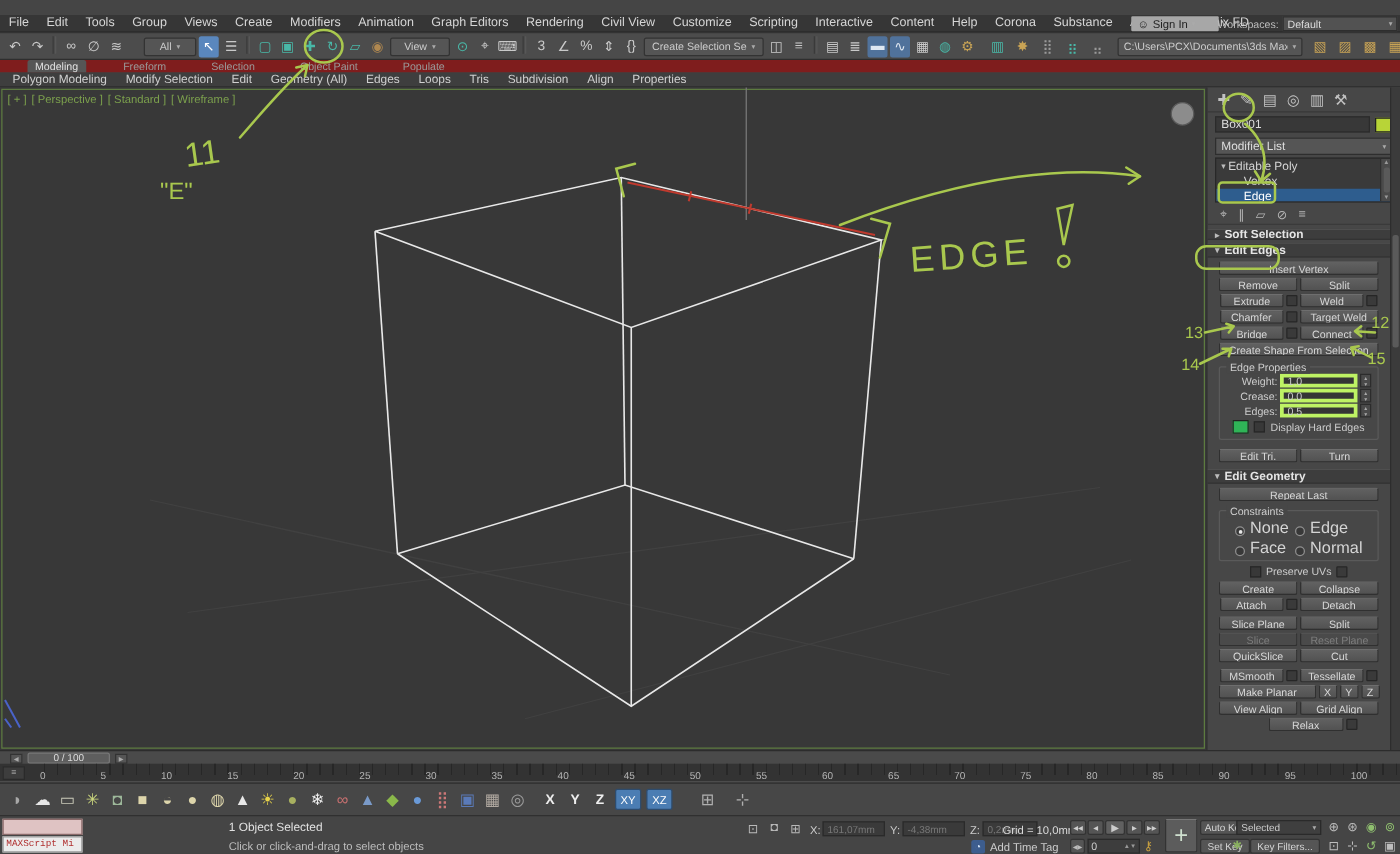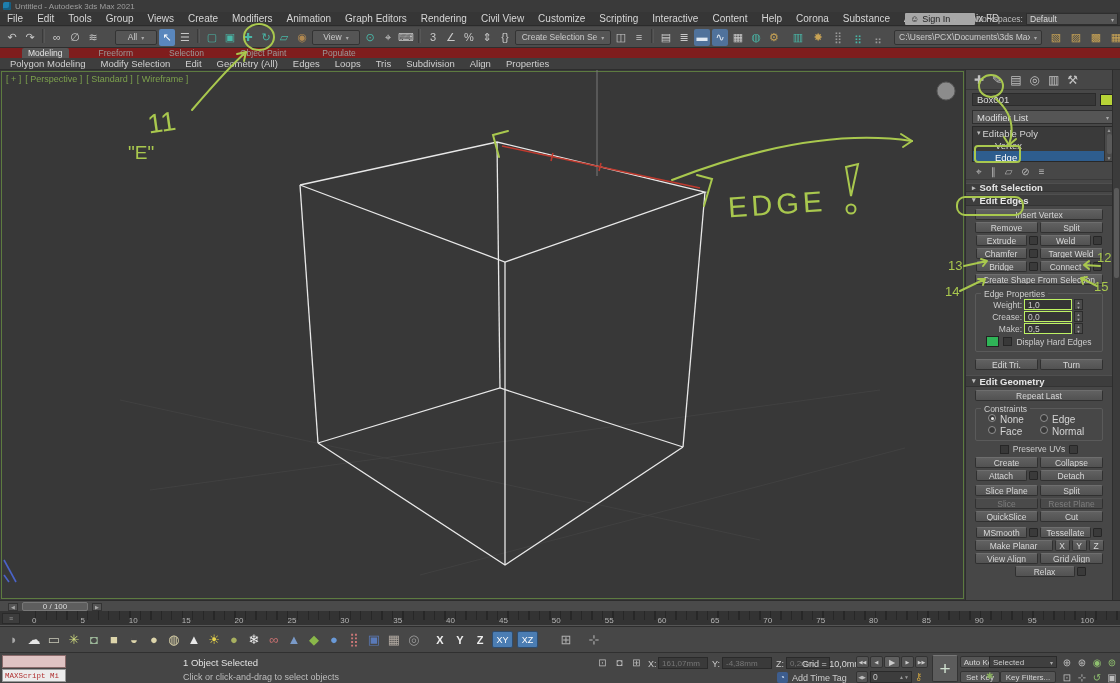--- a/index.html
+++ b/index.html
@@ -58,26 +58,26 @@
 .pbtn.w-halfc{width:51px}
 .pbtn.chk{width:9px;height:9px;background:#3a3a3a;border:1px solid #262626;border-radius:1px}
 .pbtn.w-66{width:78px}
 .pbtn.w-13{width:15px}
 .pbtn.w-relax{width:60px;margin-left:22px}
 .pbtn.dis{color:#7d7d7d;background:#4a4a4a;border-top-color:#565656}
 .groupbox{border:1px solid #5a5a5a;border-radius:2px;margin:5px 9px 3px 9px;position:relative;padding:4px 2px 2px 2px}
 .grouplabel{position:absolute;top:-5px;left:5px;background:#474747;padding:0 3px;font-size:8.5px;color:#cfcfcf}
 .spinrow{display:flex;align-items:center;gap:2px;margin:1px 2px}
 .spinlabel{width:42px;text-align:right;color:#ccc;font-size:8.5px}
-.spinfield{width:48px;height:11px;background:#353535;border:1px solid #bef264;color:#ccc;font-size:8.5px;display:flex;align-items:center;padding:0 3px}
+.spinfield{width:62px;height:11px;background:#353535;border:3px solid #bef264;color:#ccc;font-size:8.5px;display:flex;align-items:center;padding:0 3px}
 .spinner{width:9px;height:11px;display:flex;flex-direction:column;align-items:center;justify-content:center;font-size:4px;color:#aaa;background:#4a4a4a;border:1px solid #2c2c2c}
 .cbrow{display:flex;align-items:center;gap:4px;justify-content:center;margin:2px 0}
 .cb{width:9px;height:9px;background:#383838;border:1px solid #262626}
 .radio-grid{display:grid;grid-template-columns:1fr 1fr;gap:1px 2px;padding:1px 10px}
-.radio-item{display:flex;align-items:flex-start;gap:4px;color:#d5d5d5;font-size:10px}
+.radio-item{display:flex;align-items:flex-end;gap:4px;color:#d5d5d5;font-size:13px}
 .radio{width:8px;height:8px;border-radius:50%;border:1px solid #909090;background:#383838;position:relative}
 .radio.sel::after{content:"";position:absolute;inset:1.5px;border-radius:50%;background:#e8e8e8}
 #hardswatch{width:13px;height:11px;background:#2fb457;border:1px solid #222}
 #panelscroll{position:absolute;right:0;top:0;width:8px;height:100%;background:#3b3b3b;border-left:1px solid #2d2d2d}
 #panelscroll .thumb{position:absolute;top:118px;left:1px;width:5px;height:90px;background:#5a5a5a;border-radius:2px}
 
 #tslider{position:absolute;top:600px;left:0;width:100%;height:15px;background:#4a4a4a;border-top:1px solid #2c2c2c}
 #tthumb{position:absolute;left:22px;top:1px;width:66px;height:9px;background:#5e5e5e;border:1px solid #787878;border-radius:2px;display:flex;align-items:center;justify-content:center;font-size:8px;color:#ddd}
 .tarrow{position:absolute;top:2px;width:10px;height:8px;background:#555;border:1px solid #333;color:#aaa;font-size:5px;display:flex;align-items:center;justify-content:center}
 #ruler{position:absolute;top:611px;left:0;width:100%;height:15px;background:#333;border-bottom:1px solid #555;background-image:repeating-linear-gradient(90deg,#272727 0 1px,transparent 1px 10.5px);background-position:35px 0;background-size:100% 9px;background-repeat:no-repeat}
@@ -115,24 +115,20 @@
 #navgrid{position:absolute;left:1060px;top:2px;display:grid;grid-template-columns:repeat(4,14px);grid-auto-rows:14px;gap:1px}
 .navicon{display:flex;align-items:center;justify-content:center;font-size:10px;color:#bdbdbd}
 
 #overlay{position:absolute;inset:0;width:1120px;height:683px;pointer-events:none;z-index:40}
 </style>
 </head>
 <body>
 
 <div id="app">
 
-  <div id="titlebar">
-    <span id="applogo"></span>
-    <span>Untitled - Autodesk 3ds Max 2021</span>
-  </div>
 
   <div id="menubar">
       <span class="menu-item">File</span>
       <span class="menu-item">Edit</span>
       <span class="menu-item">Tools</span>
       <span class="menu-item">Group</span>
       <span class="menu-item">Views</span>
       <span class="menu-item">Create</span>
       <span class="menu-item">Modifiers</span>
       <span class="menu-item">Animation</span>
@@ -376,21 +372,21 @@
         </div>
         <div class="spinrow">
           <span class="spinlabel">Crease:</span>
           <span class="spinfield">0,0</span>
           <span class="spinner">
               <span>▲</span>
               <span>▼</span>
             </span>
         </div>
         <div class="spinrow">
-          <span class="spinlabel">Make:</span>
+          <span class="spinlabel">Edges:</span>
           <span class="spinfield">0,5</span>
           <span class="spinner">
               <span>▲</span>
               <span>▼</span>
             </span>
         </div>
         <div class="cbrow">
           <span id="hardswatch"></span>
           <span class="cb"></span>
           <span style="font-size:8.5px">Display Hard Edges</span>

